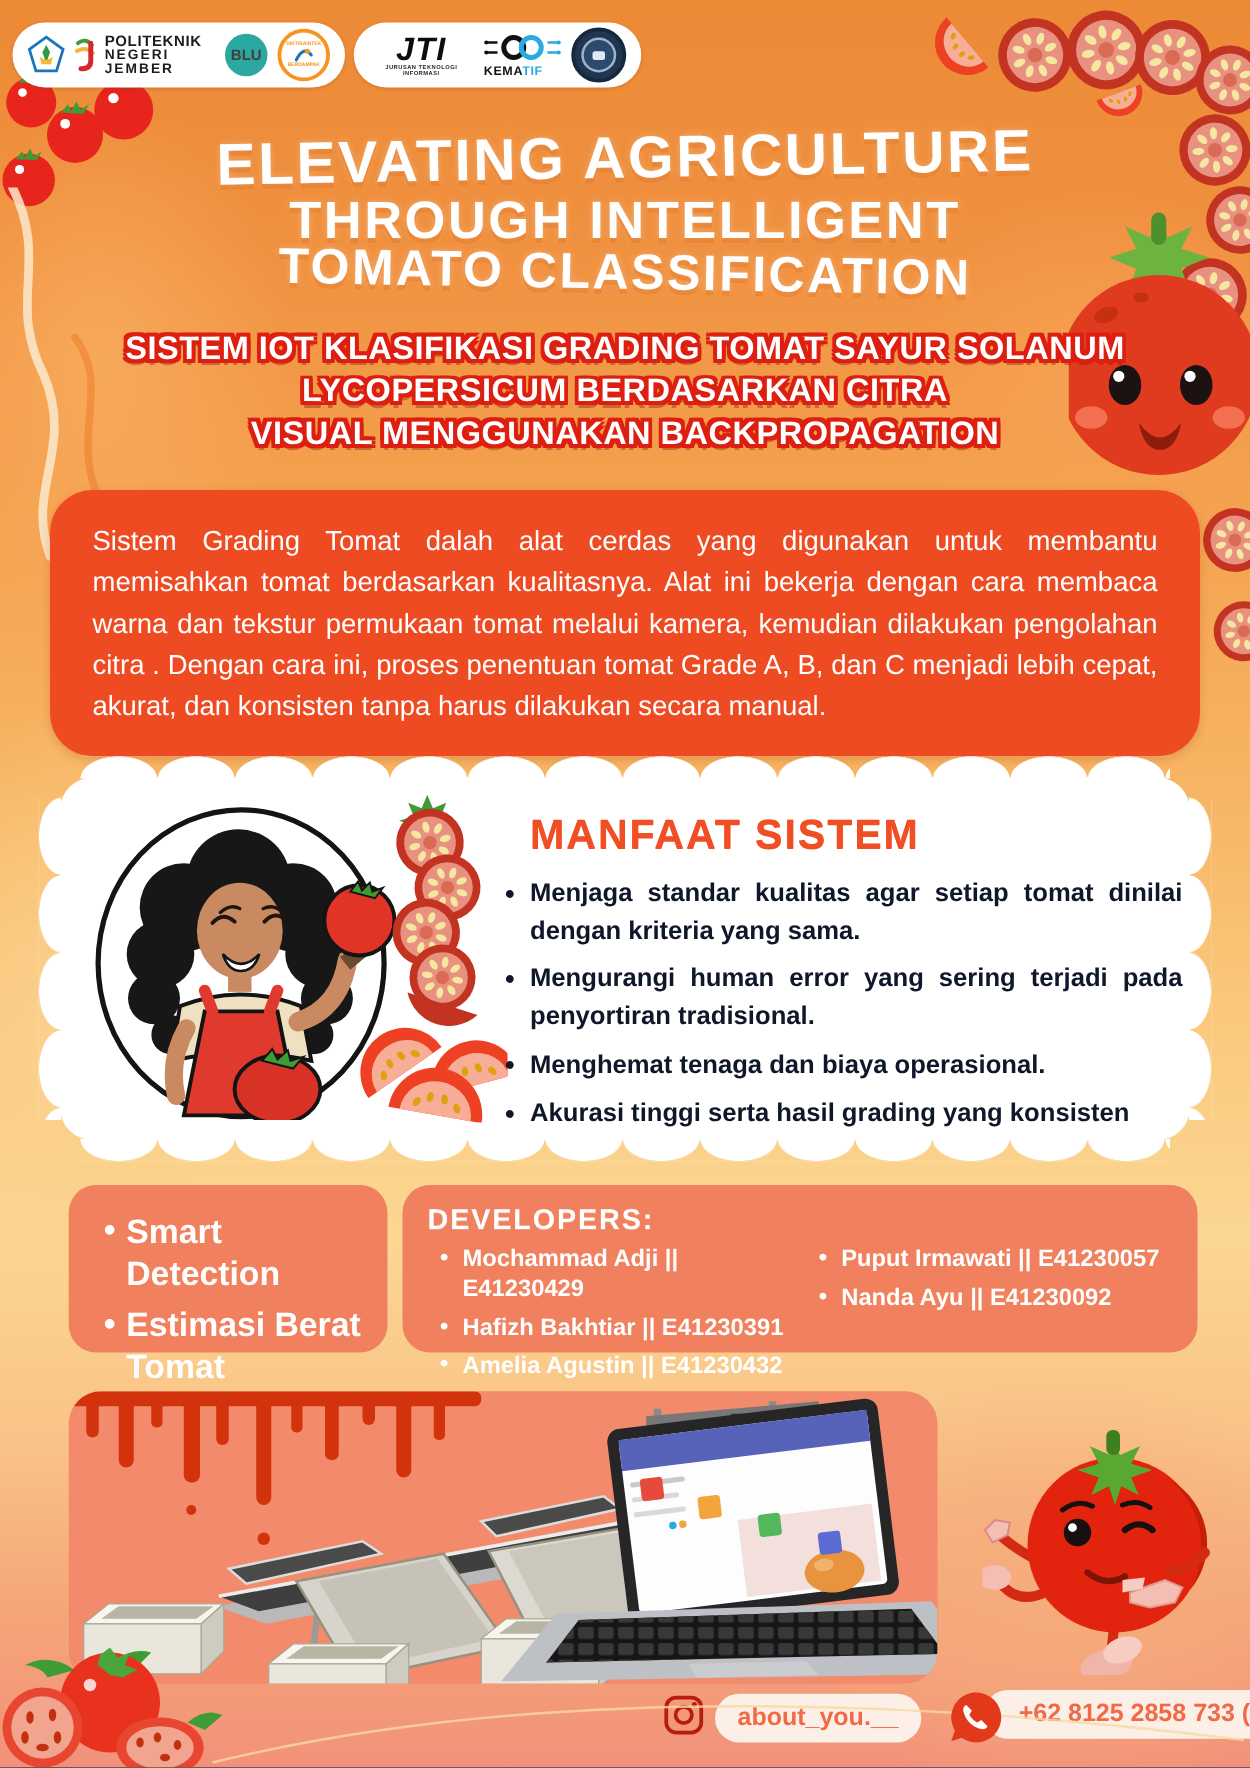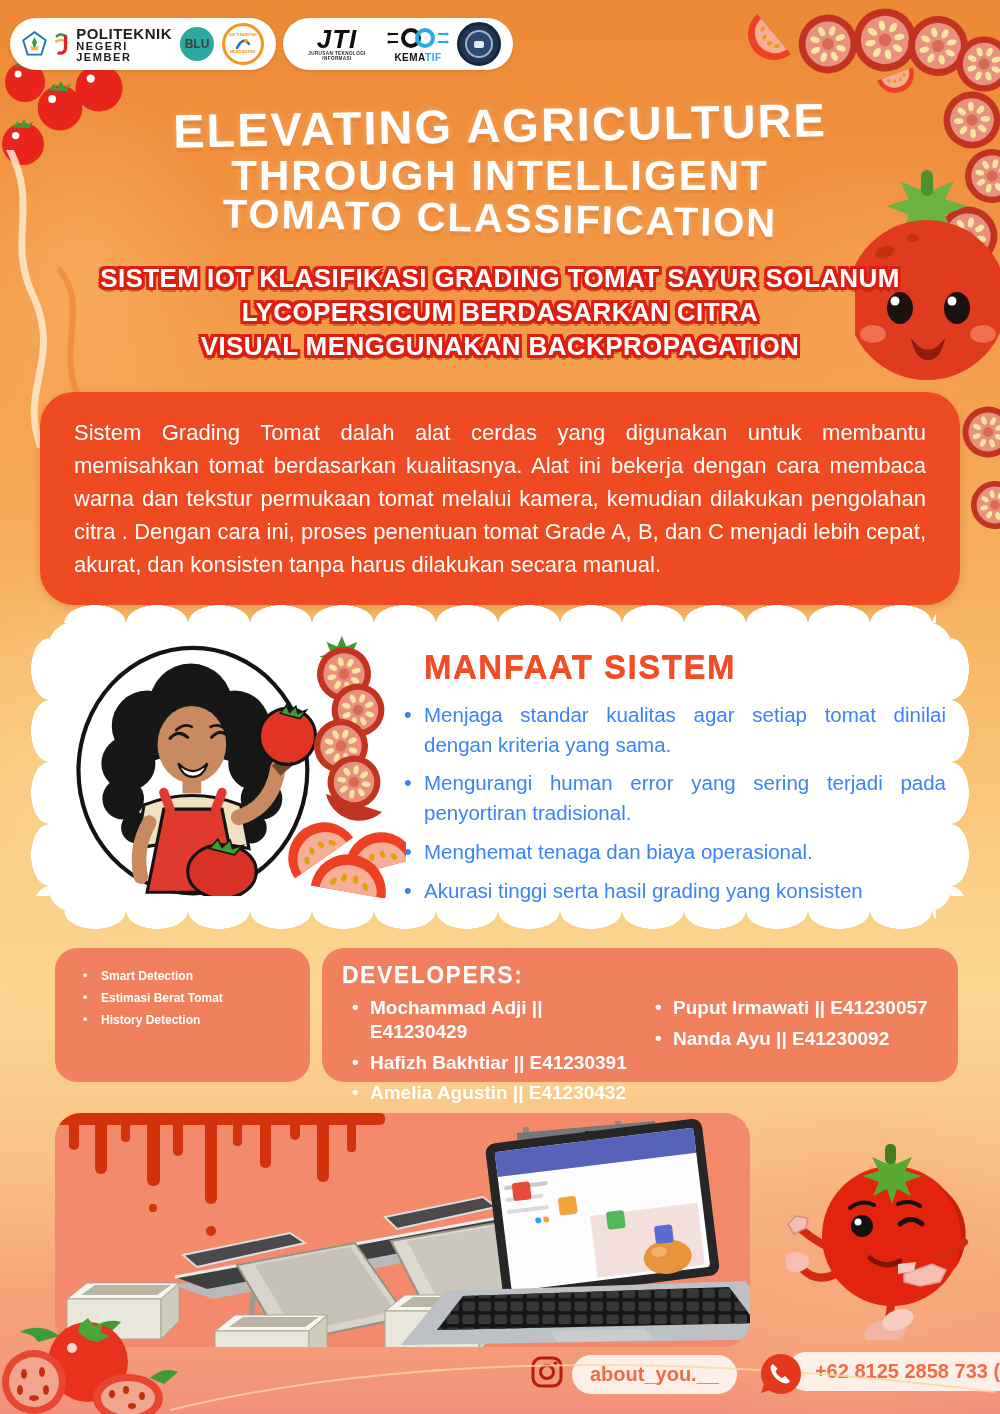--- a/index.html
+++ b/index.html
@@ -13,31 +13,31 @@
   .s1{left:-70px;top:80px;width:300px;height:420px;background:radial-gradient(closest-side,#F8AC5E,rgba(248,172,94,0));opacity:.85;}
   .s2{left:-90px;top:560px;width:280px;height:520px;background:radial-gradient(closest-side,#FBD18D,rgba(251,209,141,0));opacity:.9;}
   .s3{right:-80px;top:1100px;width:460px;height:340px;background:radial-gradient(closest-side,#F6AC7C,rgba(246,172,124,0));}
   .s4{right:-40px;top:150px;width:320px;height:320px;background:radial-gradient(closest-side,#F7A355,rgba(247,163,85,0));opacity:.8;}
 
   .badge{position:absolute;top:18px;height:52px;background:#fff;border-radius:26px;
     display:flex;align-items:center;gap:8px;padding:0 12px;box-shadow:0 1px 3px rgba(140,60,0,.25);}
   .badge-left{left:10px;width:242px;}
   .badge-right{left:283px;width:206px;}
   .inst-text{line-height:1;}
-  .inst-text .l1{font-size:15px;font-weight:900;color:#1d1d1d;letter-spacing:.5px;}
+  .inst-text .l1{font-size:12px;font-weight:900;color:#1d1d1d;letter-spacing:.5px;}
   .inst-text .l2{font-size:11px;font-weight:700;color:#1d1d1d;letter-spacing:1.6px;}
   .blu{width:34px;height:34px;border-radius:50%;background:#2BA8A0;color:#404040;font-weight:700;
     font-size:12px;display:flex;align-items:center;justify-content:center;flex:0 0 auto;}
   .dikti{width:36px;height:36px;border-radius:50%;background:#fff;border:3px solid #F7941E;
     position:relative;flex:0 0 auto;display:flex;flex-direction:column;align-items:center;justify-content:center;overflow:hidden;}
   .dikti .ring{font-size:4px;font-weight:700;color:#F7941E;line-height:1.2;text-align:center;}
   .jti-block{line-height:1;text-align:center;}
   .jti-block .jti{font-size:26px;font-weight:900;color:#0d0d0d;letter-spacing:1px;font-style:italic;}
   .jti-block .jti-sub{font-size:4.6px;font-weight:700;color:#2b2b2b;letter-spacing:.4px;}
-  .kematif{display:flex;flex-direction:column;align-items:center;line-height:1;}
+  .kematif{display:flex;flex-direction:column;align-items:flex-start;line-height:1;}
   .kematif .km-txt{font-size:10px;font-weight:900;letter-spacing:.5px;}
   .km-k{color:#111;}.km-t{color:#29ABE2;}
   .emblem{width:38px;height:38px;border-radius:50%;background:#1F3550;border:3px solid #16283d;
     display:flex;align-items:center;justify-content:center;flex:0 0 auto;}
   .emblem .inner{width:24px;height:24px;border-radius:50%;border:2px solid #9fb3c8;background:#2c4a6e;display:flex;align-items:center;justify-content:center;}
   .emblem .core{width:10px;height:7px;background:#dfe8f0;border-radius:2px;}
 
   .title{position:absolute;left:0;width:1000px;text-align:center;color:#fff;font-weight:900;
     text-shadow:0 4px 0 rgba(222,110,30,.35),0 0 6px rgba(255,255,255,.25);letter-spacing:2px;}
   .t1{top:98px;font-size:47px;transform:rotate(-1deg);}
@@ -59,30 +59,30 @@
     background-size:62px 18px;background-repeat:repeat-x;}
   .manfaat-box::before{top:-17px;background-image:radial-gradient(ellipse 31px 18px at 31px 18px,#fff 98%,rgba(255,255,255,0) 100%);}
   .manfaat-box::after{bottom:-17px;background-image:radial-gradient(ellipse 31px 18px at 31px 0px,#fff 98%,rgba(255,255,255,0) 100%);}
   .scallop-v{position:absolute;top:16px;bottom:16px;width:18px;background-size:18px 62px;background-repeat:repeat-y;}
   .scallop-v.left{left:-17px;background-image:radial-gradient(ellipse 18px 31px at 18px 31px,#fff 98%,rgba(255,255,255,0) 100%);}
   .scallop-v.right{right:-17px;background-image:radial-gradient(ellipse 18px 31px at 0px 31px,#fff 98%,rgba(255,255,255,0) 100%);}
   .manfaat-content{position:absolute;left:352px;top:26px;width:546px;}
   .manfaat-heading{font-size:33px;font-weight:900;color:#F14E26;letter-spacing:1.5px;
     text-shadow:0 1px 0 #F14E26;margin-left:24px;}
   .manfaat-list{list-style:none;margin:14px 0 0 0;padding:0;}
-  .manfaat-list li{position:relative;padding-left:24px;margin-bottom:9px;color:#3b82f6;
-    font-weight:400;font-size:20.5px;line-height:1.45;text-align:justify;}
+  .manfaat-list li{position:relative;padding-left:24px;margin-bottom:9px;color:#0f172a;
+    font-weight:700;font-size:20.5px;line-height:1.45;text-align:justify;}
   .manfaat-list li::before{content:"•";position:absolute;left:4px;top:-1px;font-size:22px;}
 
   .info-box{position:absolute;top:948px;background:#F0805E;border-radius:22px;box-sizing:border-box;color:#fff;}
   .fitur-box{left:55px;width:255px;height:134px;padding:14px 18px;}
   .dev-box{left:322px;width:636px;height:134px;padding:14px 20px;}
   .box-heading{font-size:23px;font-weight:900;letter-spacing:1.5px;text-shadow:0 1px 0 #fff3;}
   .box-list{list-style:none;margin:7px 0 0 6px;padding:0;}
-  .box-list li{position:relative;padding-left:22px;margin-bottom:7px;font-weight:700;font-size:12px;line-height:1.25;}
+  .box-list li{position:relative;padding-left:22px;margin-bottom:7px;font-weight:700;font-size:27px;line-height:1.25;}
   .box-list li::before{content:"•";position:absolute;left:4px;top:-1px;}
   .dev-cols{display:flex;gap:10px;}
   .dev-cols .box-list{flex:1;}
   .dev-cols .box-list li{font-size:19px;}
 
   .machine-panel{position:absolute;left:55px;top:1113px;width:695px;height:234px;background:#F28A6B;border-radius:26px;overflow:hidden;}
   .wink-wrap{position:absolute;left:786px;top:1134px;}
   .corner-tomatoes{position:absolute;left:0px;top:1318px;}
 
   .footer{position:absolute;left:530px;top:1352px;display:flex;align-items:center;gap:22px;}

